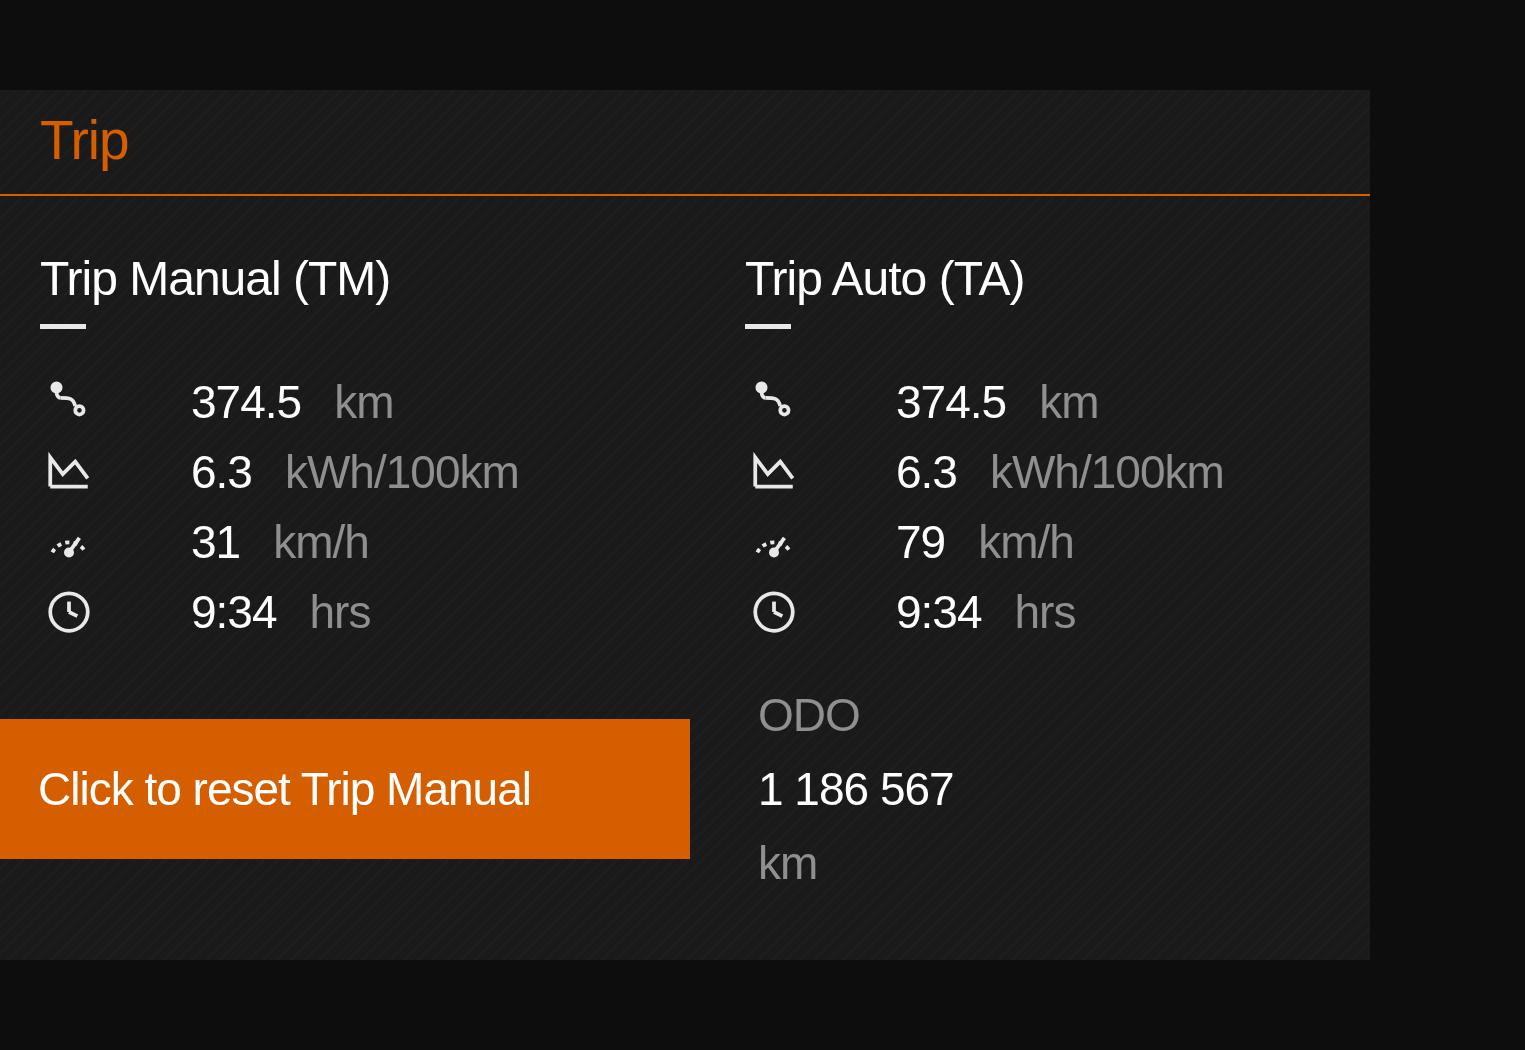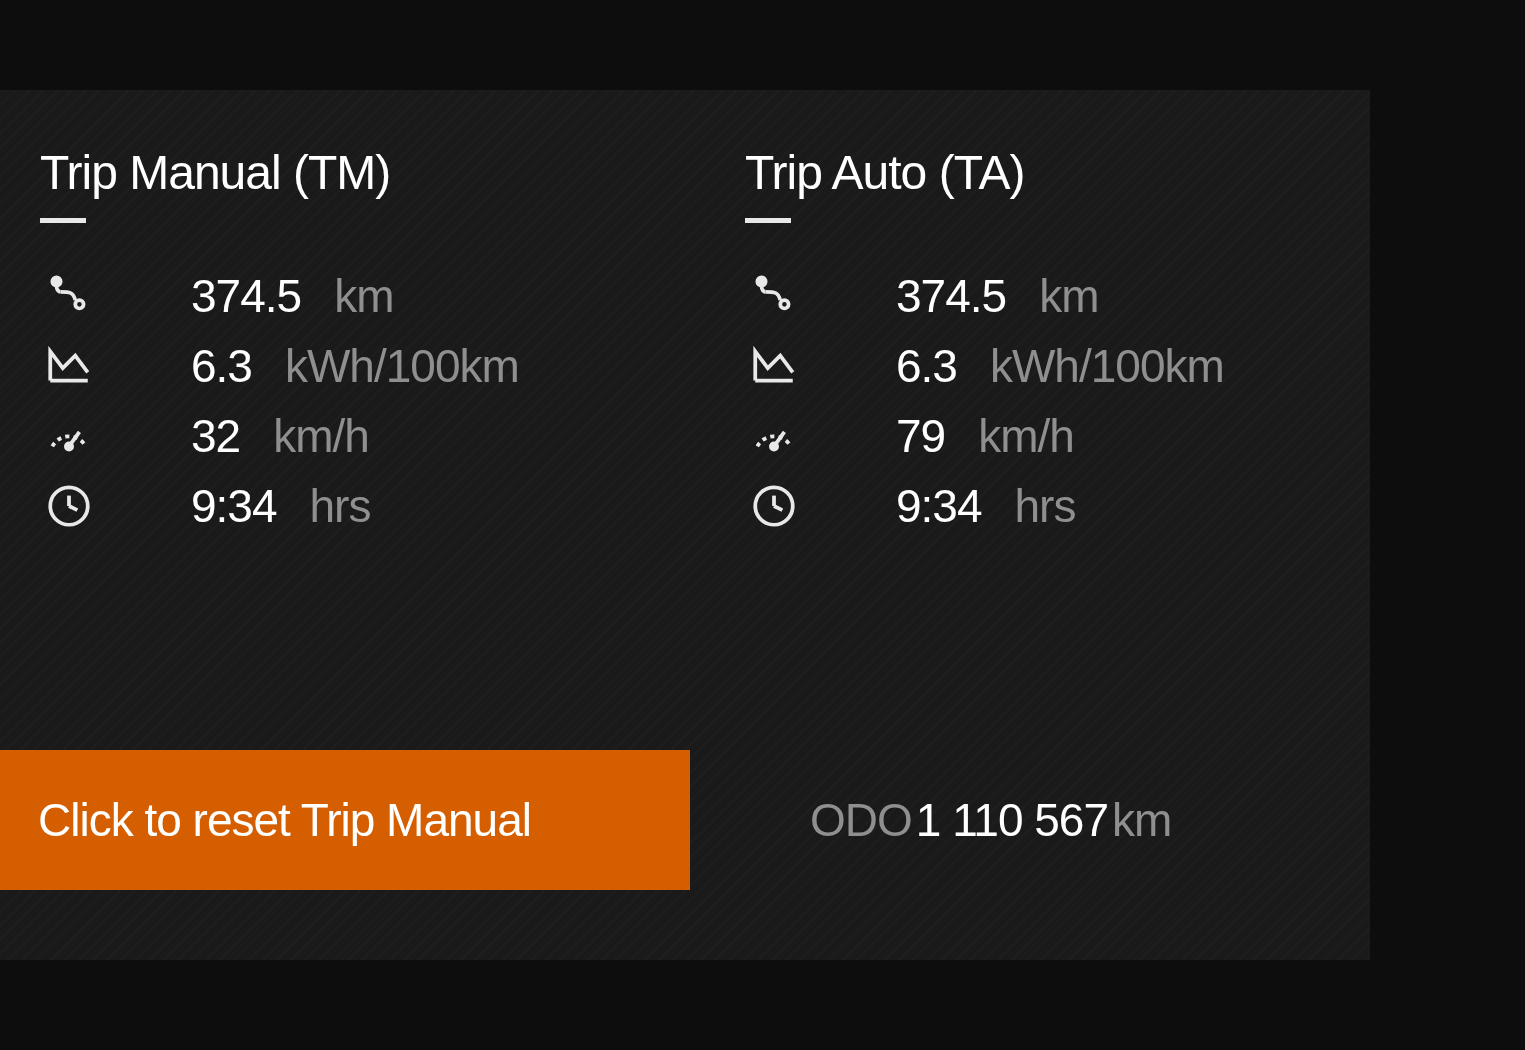--- a/index.html
+++ b/index.html
@@ -109,36 +109,46 @@
     color: #ffffff;
     font-size: 46px;
     font-weight: 400;
     padding: 43px 38px;
     width: 690px;
     text-align: left;
     letter-spacing: -1px;
     cursor: pointer;
   }
   .odo {
-    margin-left: 120px;
+    margin-left: 68px;
     display: flex;
     align-items: baseline;
-    gap: 4px;
-    font-size: 46px;
-    letter-spacing: -1px;
+    gap: 20px;
+    font-size: 46px;
+    letter-spacing: -1px;
+    flex-direction: column;
   }
   .odo-label { color: #8f8f8f; }
   .odo-val { color: #ffffff; }
   .odo-unit { color: #8f8f8f; }
 </style>
 </head>
 <body>
 
 <div class="panel">
 
+  <div class="header">
+    <div class="title">Trip</div>
+    <div class="close">
+      <svg viewBox="0 0 24 24">
+          <line x1="5" y1="5" x2="19" y2="19"></line>
+          <line x1="19" y1="5" x2="5" y2="19"></line>
+        </svg>
+    </div>
+  </div>
 
   <div class="columns">
 
     <div class="col">
       <div class="col-title">Trip Manual (TM)</div>
       <div class="col-underline"></div>
 
       <div class="row">
         <div class="icon">
           <svg viewBox="0 0 24 24">
@@ -165,21 +175,21 @@
       </div>
 
       <div class="row">
         <div class="icon">
           <svg viewBox="0 0 24 24">
               <path d="M4 17a9 9 0 0 1 16 0" stroke-dasharray="2,2"></path>
               <line x1="12" y1="17" x2="17" y2="10"></line>
               <circle cx="12" cy="17" r="1.5" fill="#e8e8e8"></circle>
             </svg>
         </div>
-        <span class="val">32</span>
+        <span class="val">31</span>
         <span class="unit">km/h</span>
       </div>
 
       <div class="row">
         <div class="icon">
           <svg viewBox="0 0 24 24">
               <circle cx="12" cy="12" r="9"></circle>
               <line x1="12" y1="12" x2="12" y2="7"></line>
               <line x1="12" y1="12" x2="16" y2="14"></line>
             </svg>
@@ -242,18 +252,18 @@
         <span class="unit">hrs</span>
       </div>
     </div>
 
   </div>
 
   <div class="footer">
     <div class="reset-btn">Click to reset Trip Manual</div>
     <div class="odo">
       <span class="odo-label">ODO</span>
-      <span class="odo-val">1 110 567</span>
+      <span class="odo-val">1 186 567</span>
       <span class="odo-unit">km</span>
     </div>
   </div>
 
 </div>
 
 </body></html>

